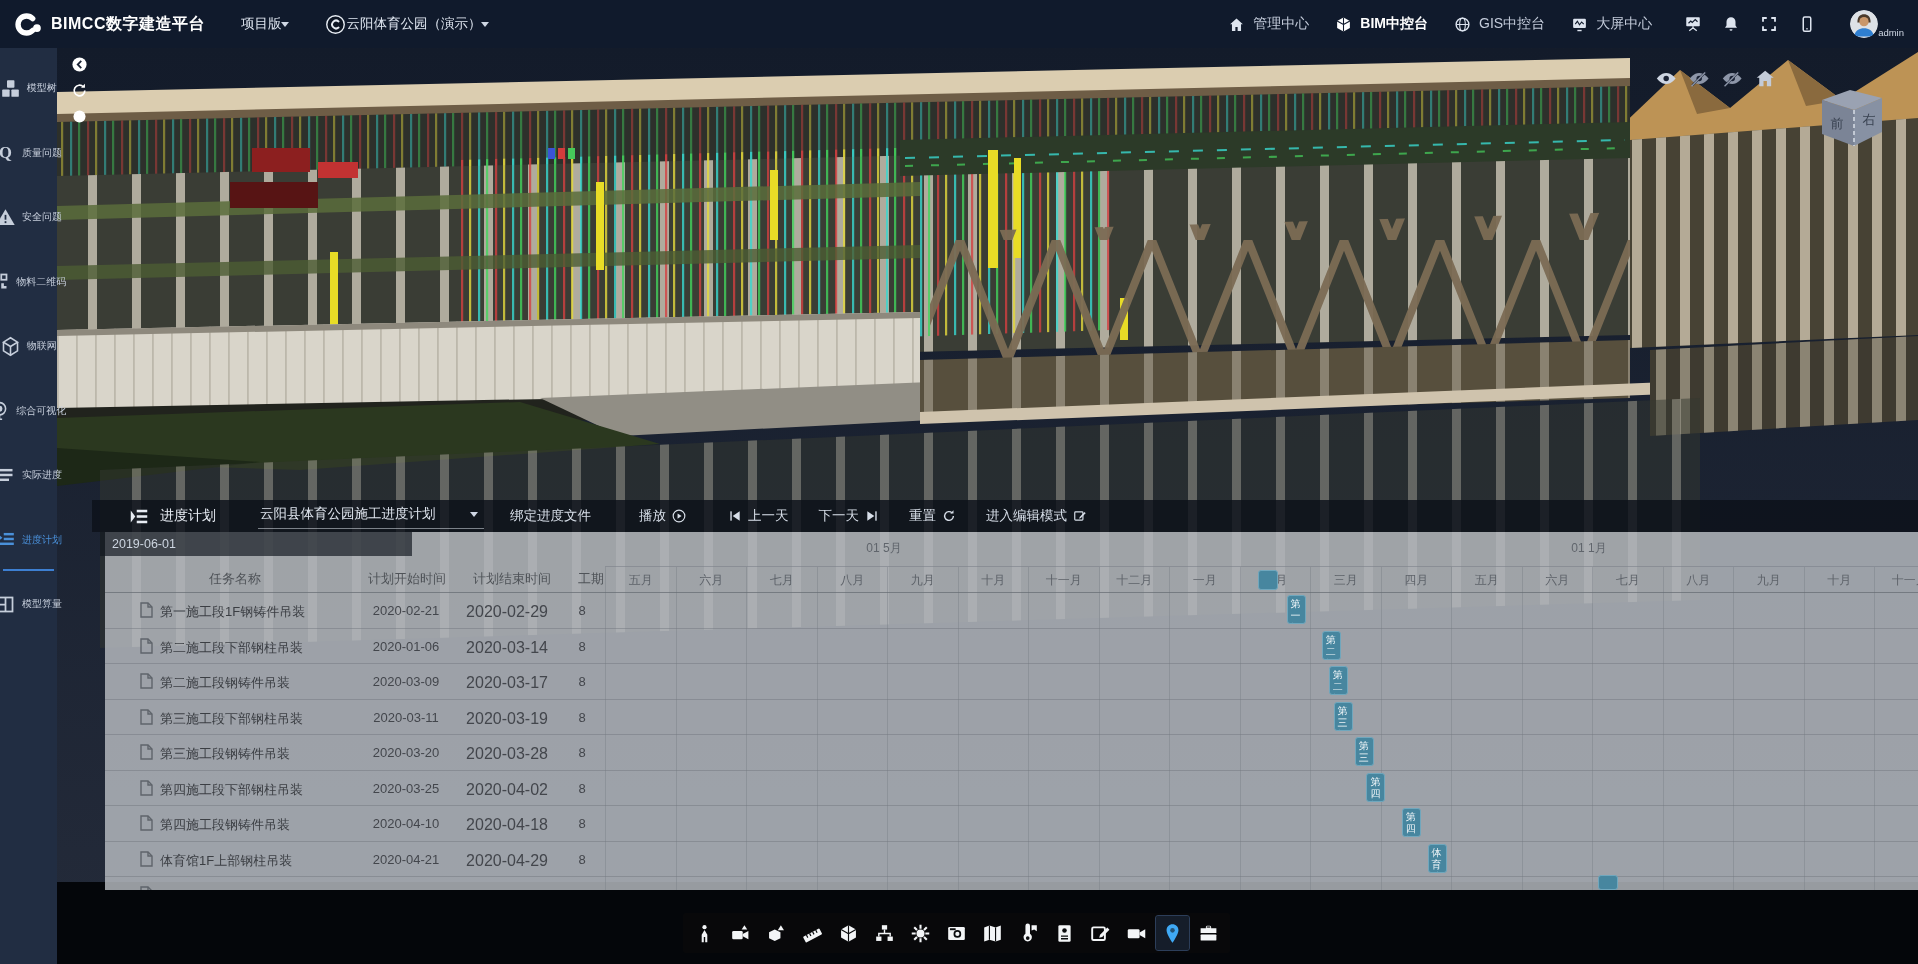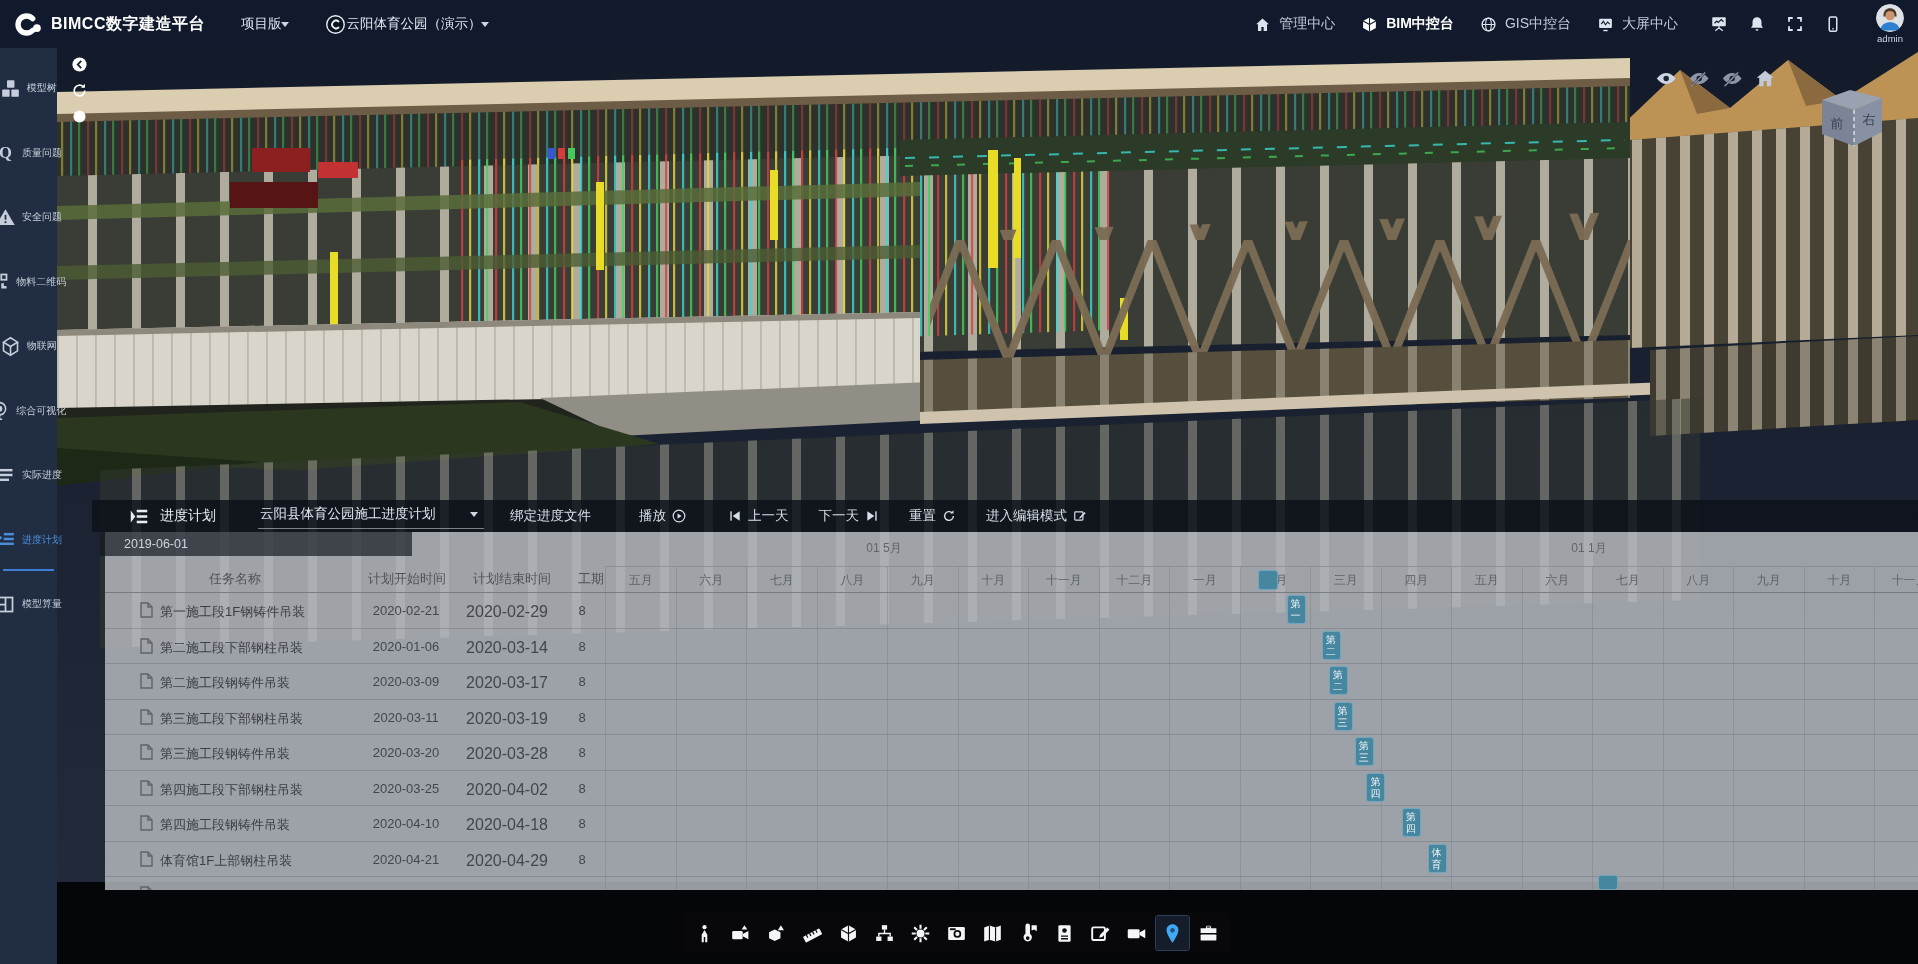--- a/index.html
+++ b/index.html
@@ -15,21 +15,21 @@
 .proj-ic{width:21px;height:21px;display:inline-flex}
 .caret{width:0;height:0;border:4.5px solid transparent;border-top:5.5px solid #cfd7e4;margin-top:5px}
 .nav-right{margin-left:auto;display:flex;align-items:center;gap:32px}
 .nav-menu{display:flex;align-items:center;gap:26px}
 .nav-item{display:flex;align-items:center;gap:8px;color:#c3cbda;font-size:14px;cursor:pointer;white-space:nowrap}
 .nav-item .nico{width:17px;height:17px;display:inline-flex;color:#dde4ef}
 .nav-item.active{color:#fff;font-weight:bold}
 .nav-item.active .nico{color:#fff}
 .nav-tools{display:flex;align-items:center;gap:20px}
 .nav-tool{width:18px;height:18px;display:inline-flex;color:#dde4ef;cursor:pointer}
-.avatar-block{display:flex;flex-direction:column;align-items:center;margin-left:2px;cursor:pointer}
+.avatar-block{display:flex;align-items:flex-end;margin-left:2px;cursor:pointer}
 .avatar{width:28px;height:28px;border-radius:50%;overflow:hidden;display:block}
 .uname{font-size:9.5px;color:#cfd7e4;margin-top:1px}
 
 
 .sidebar{position:absolute;left:0;top:48px;bottom:0;width:57px;background:#212d42;z-index:9;display:flex;flex-direction:column;padding-top:8px}
 .side-item{height:64.5px;display:flex;flex-direction:row;align-items:center;justify-content:center;gap:5px;color:#c6cedb;cursor:pointer;position:relative}
 .side-item .sico{width:21px;height:21px;display:flex}
 .side-item .slbl{font-size:10.5px;white-space:nowrap;transform:scale(.95)}
 .side-item.active{color:#4a90d9}
 .side-item.active::after{content:"";position:absolute;bottom:1px;left:3px;right:3px;height:2px;background:#3d7fd2}
@@ -45,21 +45,21 @@
 
 
 .schedule-panel{position:absolute;left:0;top:500px;width:1918px;height:390px;z-index:5}
 .sch-header{position:absolute;left:92px;right:0;top:0;height:32px;background:rgba(12,17,26,.82);display:flex;align-items:center;color:#dde3ed;font-size:13.5px}
 .sch-hicon{width:18px;height:15px;margin-left:38px;display:inline-flex;color:#e8edf4}
 .sch-title{margin-left:12px;font-size:14px;color:#e8edf4;white-space:nowrap}
 .sch-select{margin-left:42px;width:226px;display:flex;align-items:center;justify-content:space-between;border-bottom:1px solid rgba(230,236,244,.5);padding:2px 6px 5px 2px;cursor:pointer;color:#dfe5ee;white-space:nowrap}
 .sch-btn{display:flex;align-items:center;gap:6px;cursor:pointer;color:#d8dfe9;white-space:nowrap}
 .sch-btn .hic{width:14px;height:14px;display:inline-flex;color:#d8dfe9}
 .b-bind{margin-left:26px}.b-play{margin-left:48px}.b-prev{margin-left:42px}.b-next{margin-left:30px}.b-reset{margin-left:30px}.b-edit{margin-left:30px}
-.sch-chip{position:absolute;left:100px;top:32px;width:312px;height:24px;background:rgba(18,23,31,.68);color:#cdd5e0;font-size:12.5px;display:flex;align-items:center;padding-left:24px;z-index:2}
+.sch-chip{position:absolute;left:100px;top:32px;width:312px;height:24px;background:rgba(18,23,31,.68);color:#cdd5e0;font-size:12.5px;display:flex;align-items:center;padding-left:12px;z-index:2}
 .sch-body{position:absolute;left:105px;right:0;top:32px;bottom:0;background:rgba(189,193,198,.80);overflow:hidden}
 .band-label{position:absolute;top:8px;transform:translateX(-50%);font-size:12px;color:#60656c;white-space:nowrap}
 .tl-grid{position:absolute;left:500px;top:34px;right:0;bottom:0;display:flex;border-top:1px solid rgba(120,126,134,.55);overflow:hidden}
 .mcell{width:70.5px;flex:0 0 70.5px;border-left:1px solid rgba(122,128,136,.45);position:relative}
 .mlab{position:absolute;top:5px;left:50%;transform:translateX(-50%);font-size:12px;color:#5d6269;white-space:nowrap}
 .ch{position:absolute;top:38px;transform:translateX(-50%);font-size:13px;color:#4f5358;white-space:nowrap}
 .rows{position:absolute;left:0;right:0;top:60px;bottom:0;border-top:1px solid rgba(100,105,112,.7);overflow:hidden}
 .trow{height:35.5px;position:relative;border-bottom:1px solid rgba(115,120,127,.5);cursor:pointer}
 .ric{position:absolute;left:35px;top:9px;width:13px;height:16px;color:#5f646b;display:inline-flex}
 .rname{position:absolute;left:55px;top:10px;font-size:13px;color:#3b3e43;white-space:nowrap}

